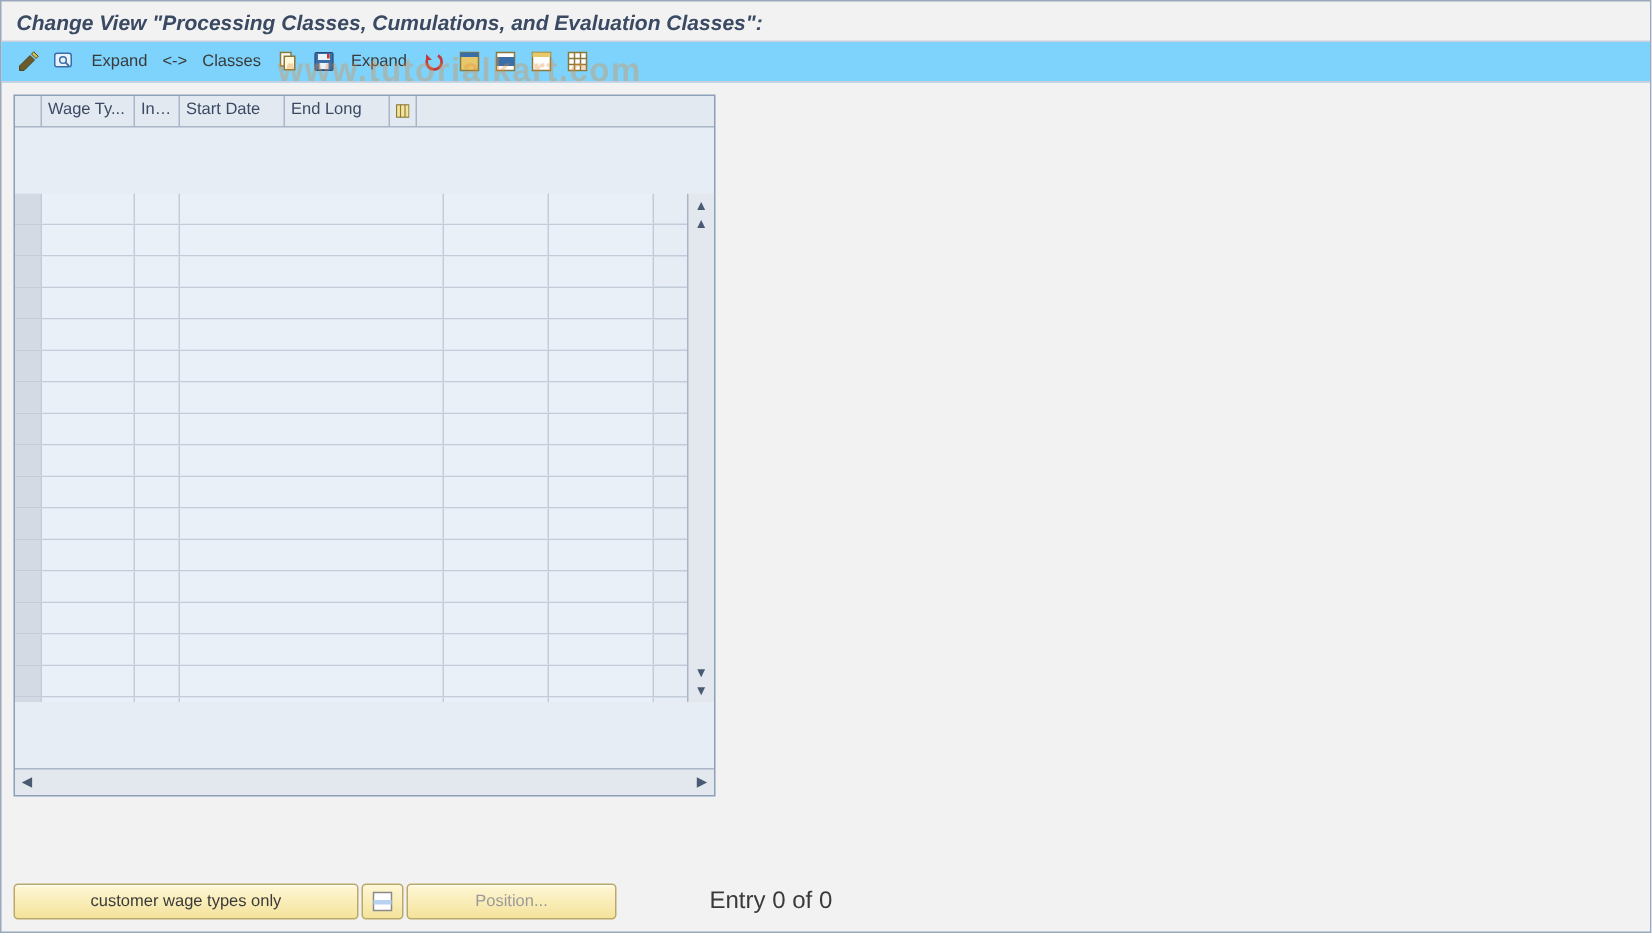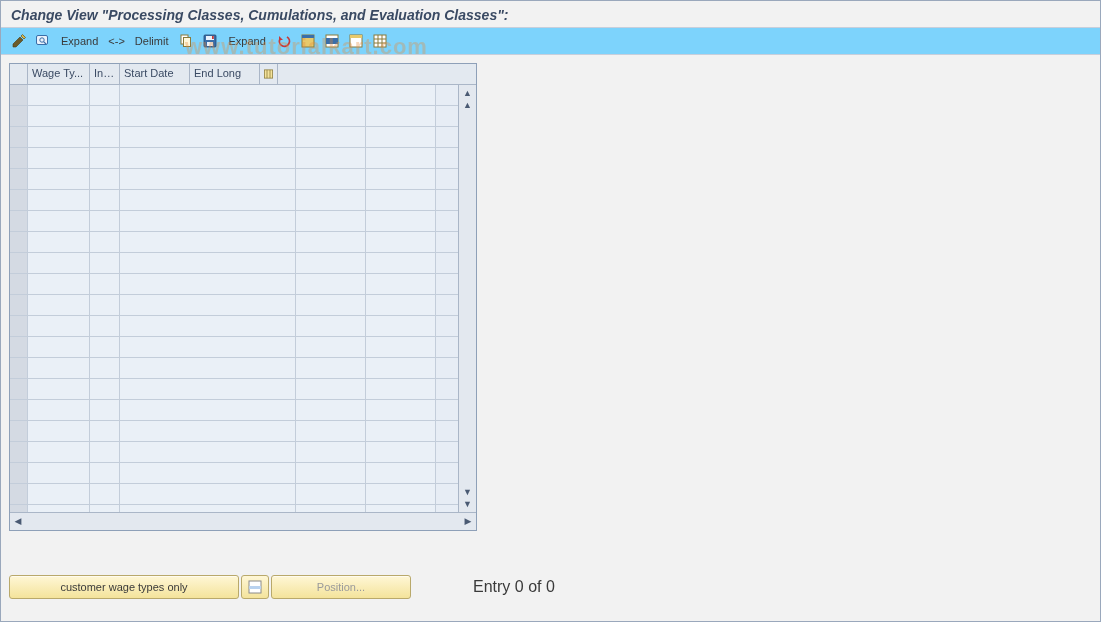--- a/index.html
+++ b/index.html
@@ -70,20 +70,21 @@
     box-sizing: border-box;
   }
   .grid-wrap {
     width: 468px;
     height: 468px;
     border: 1px solid #8ea0b8;
     background: #e7edf5;
     display: flex;
     flex-direction: column;
     box-sizing: border-box;
+    gap: 44px;
   }
   .grid-header {
     display: flex;
     background: #e3e9f0;
     border-bottom: 1px solid #aab6c7;
     height: 20px;
     flex-shrink: 0;
   }
   .grid-header .gh {
     border-right: 1px solid #aab6c7;
@@ -165,21 +166,21 @@
     display:flex;align-items:center;justify-content:center;
     color:#4a5a73;
     font-size:9px;
     cursor:pointer;
     line-height:1;
   }
 
   .bottom-bar {
     position:absolute;
     left:8px;
-    bottom:22px;
+    bottom:8px;
     display:flex;
     align-items:center;
     gap:2px;
   }
   .sap-btn {
     height:22px;
     display:inline-flex;
     align-items:center;
     justify-content:center;
     padding:0 14px;
@@ -237,21 +238,21 @@
     </span>
     <span class="tb-btn" title="Find">
       <svg class="icn" viewBox="0 0 16 16">
           <rect x="1.5" y="2.5" width="11" height="9" rx="1.5" fill="#eaf2fb" stroke="#3a6ea8" stroke-width="1"></rect>
           <circle cx="7" cy="7" r="2.2" fill="none" stroke="#3a6ea8" stroke-width="1"></circle>
           <line x1="8.6" y1="8.6" x2="11" y2="11" stroke="#3a6ea8" stroke-width="1.2"></line>
         </svg>
     </span>
     <span class="tb-text">Expand</span>
     <span class="sep-text">&lt;-&gt;</span>
-    <span class="tb-text">Delimit</span>
+    <span class="tb-text">Classes</span>
     <span class="tb-btn" title="Copy">
       <svg class="icn" viewBox="0 0 16 16">
           <rect x="3" y="2" width="7" height="9" fill="#fff" stroke="#8a7a3a" stroke-width="1"></rect>
           <rect x="5.5" y="4.5" width="7" height="9" fill="#fff8dc" stroke="#8a7a3a" stroke-width="1"></rect>
         </svg>
     </span>
     <span class="tb-btn" title="Save">
       <svg class="icn" viewBox="0 0 16 16">
           <rect x="2" y="2" width="12" height="12" rx="1" fill="#3a6ea8" stroke="#264a73" stroke-width="0.8"></rect>
           <rect x="4" y="3" width="8" height="4" fill="#eaf2fb"></rect>

